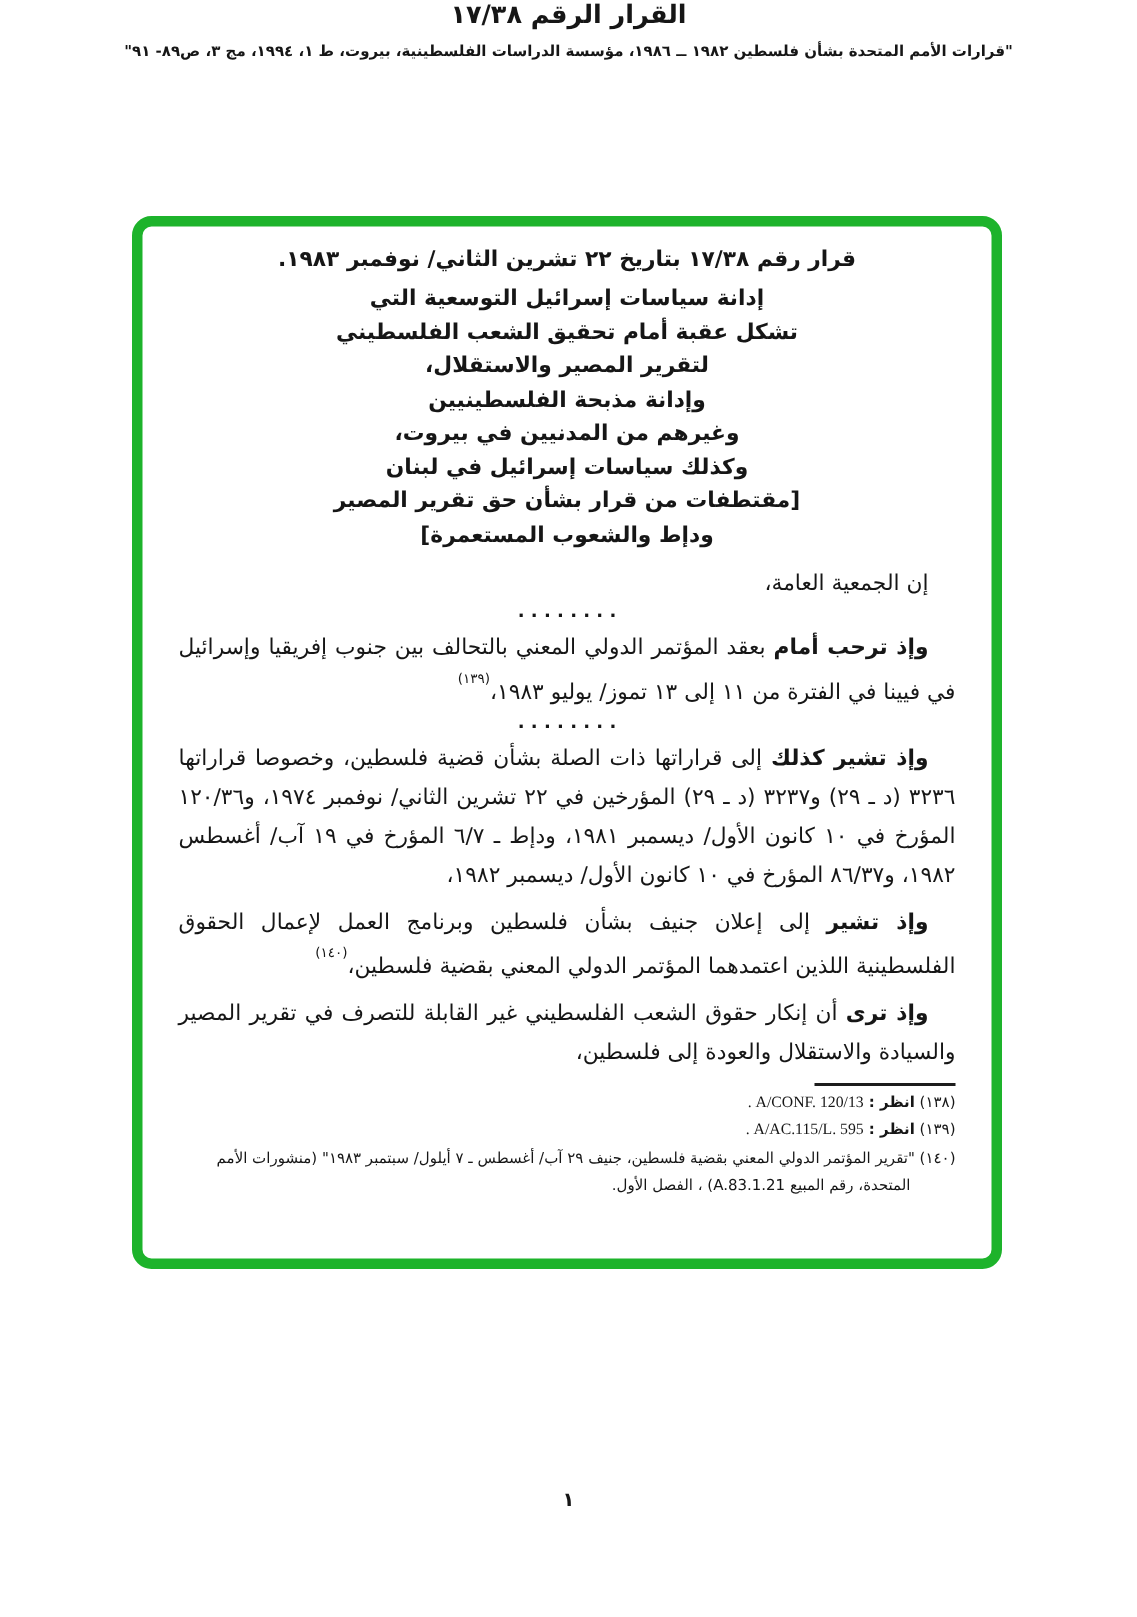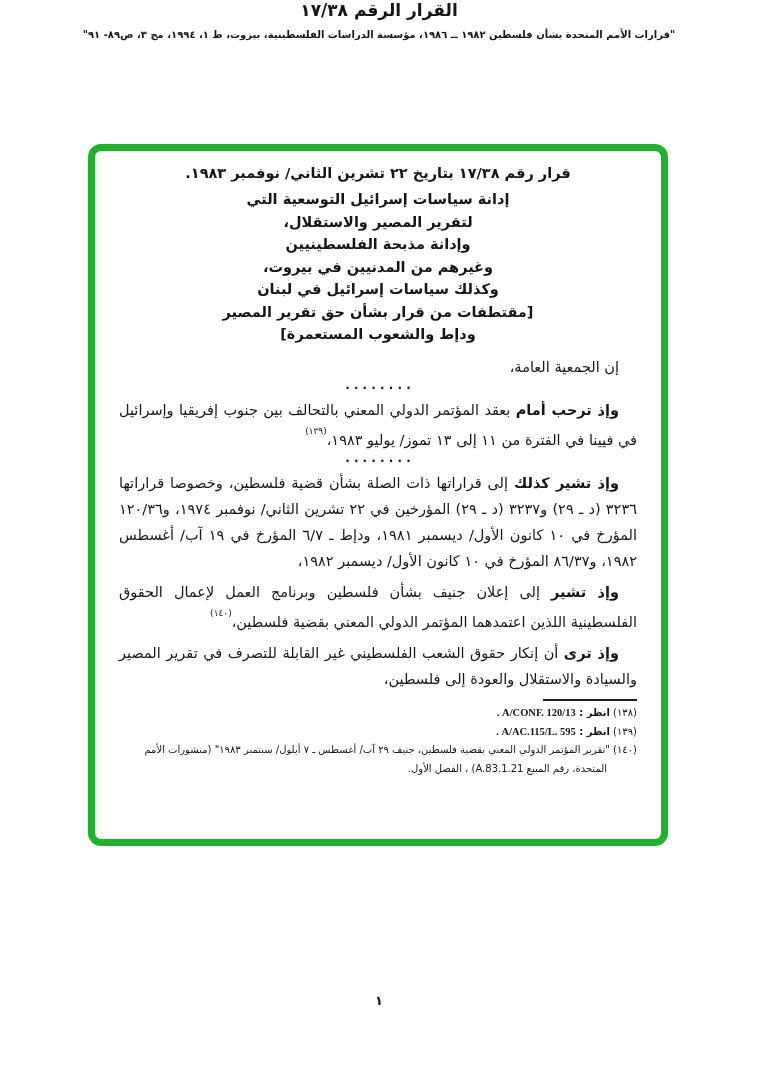--- a/index.html
+++ b/index.html
@@ -26,37 +26,38 @@
   .tline.reg{font-weight:700;}
   .opening{font-weight:400;line-height:24px;margin-top:9px;text-indent:18px;}
   .dots{text-align:center;line-height:13px;font-size:12px;font-weight:700;}
   .para{text-align:justify;line-height:26px;text-indent:18px;margin:5px 0 0;}
   .lead{font-weight:700;}
   .note{font-size:9px;position:relative;top:-5px;}
   .fn-rule{width:94px;border-top:2px solid #1d1d1d;margin:7px 0 3px;}
   .footnotes{font-size:10px;line-height:18.5px;}
   .footnote{text-align:right;padding-right:30px;text-indent:-30px;}
   .see{font-weight:700;}
-  .latin{font-family:"Liberation Serif",serif;font-size:10.5px;font-weight:bold;}
+  .latin{font-family:"Liberation Serif",serif;font-size:10.5px;}
   .page-num{
     position:absolute;top:993px;left:0;width:100%;
     text-align:center;font-size:13px;font-weight:700;
   }
 </style>
 </head>
 <body>
 
 <div class="doc-title">القرار الرقم ١٧/٣٨</div>
 <div class="citation">"قرارات الأمم المتحدة بشأن فلسطين ١٩٨٢ ــ ١٩٨٦، مؤسسة الدراسات الفلسطينية، بيروت، ط ١، ١٩٩٤، مج ٣، ص٨٩- ٩١"</div>
 
 <div class="frame">
   <div class="content">
     <div class="res-heading">قرار رقم ١٧/٣٨ بتاريخ ٢٢ تشرين الثاني/ نوفمبر ١٩٨٣.</div>
     <div>
         <div class="tline">إدانة سياسات إسرائيل التوسعية التي</div>
+        <div class="tline">تشكل عقبة أمام تحقيق الشعب الفلسطيني</div>
         <div class="tline">لتقرير المصير والاستقلال،</div>
         <div class="tline">وإدانة مذبحة الفلسطينيين</div>
         <div class="tline">وغيرهم من المدنيين في بيروت،</div>
         <div class="tline">وكذلك سياسات إسرائيل في لبنان</div>
         <div class="tline reg">[مقتطفات من قرار بشأن حق تقرير المصير</div>
         <div class="tline reg">ودإط والشعوب المستعمرة]</div>
       </div>
     <div class="opening">إن الجمعية العامة،</div>
     <div class="dots">. . . . . . . .</div>
     <div>

